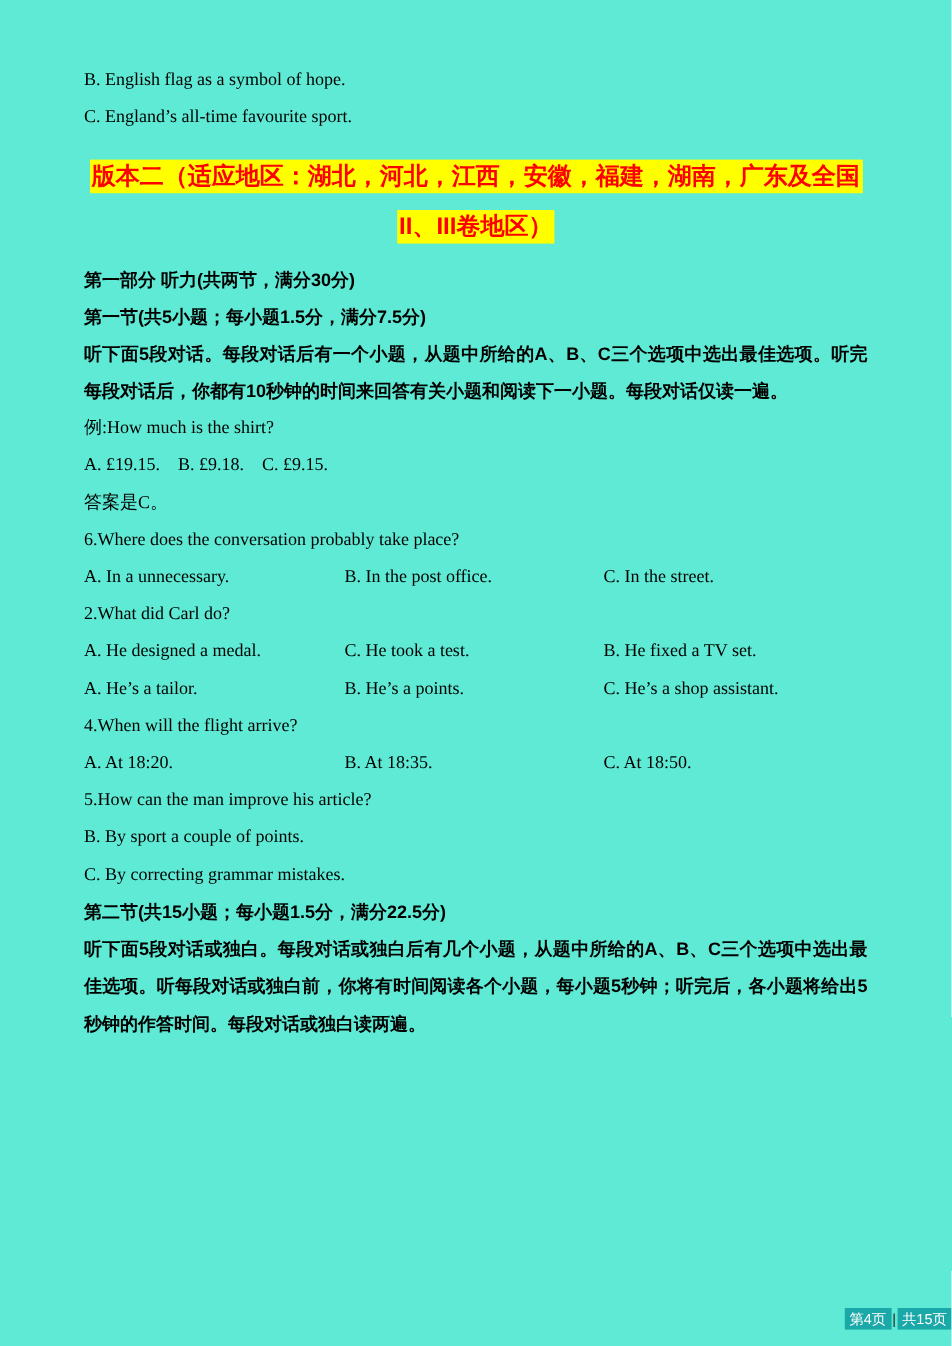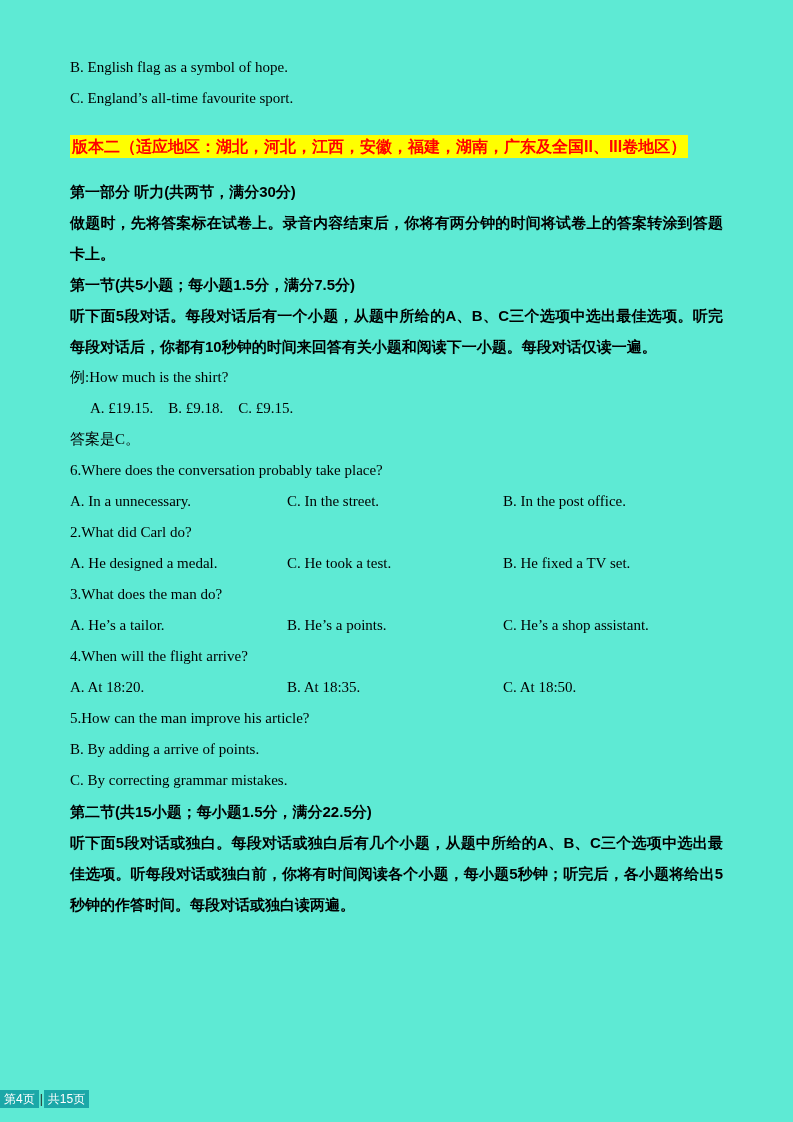--- a/index.html
+++ b/index.html
@@ -27,49 +27,48 @@
   .en {
     font-family: "Liberation Serif", "DejaVu Serif", serif;
   }
   .cn-bold {
     font-family: "Liberation Sans", "DejaVu Sans", sans-serif;
     font-weight: 700;
     line-height: 31px;
     text-align: justify;
   }
   .banner {
-    text-align: left;
+    text-align: center;
     margin: 12px 0 8px 0;
     line-height: 42px;
-    font-size: 16px;
+    font-size: 20px;
     font-weight: 700;
     font-family: "Liberation Sans", "DejaVu Sans", sans-serif;
   }
   .banner .hl {
     background: #ffff00;
     color: #ff0000;
     padding: 3px 2px;
     box-decoration-break: clone;
     -webkit-box-decoration-break: clone;
   }
   .opt-row {
     display: grid;
     grid-template-columns: 217px 216px 1fr;
     line-height: 31px;
   }
   .prewrap {
     white-space: pre-wrap;
-    margin-left: 20px;
   }
   .footer {
     position: absolute;
     left: 0;
     right: 0;
     bottom: 14px;
-    text-align: left;
+    text-align: right;
     font-size: 12px;
     font-family: "Liberation Sans", "DejaVu Sans", sans-serif;
   }
   .footer .chip {
     display: inline-block;
     background: #1ba8a8;
     color: #ffffff;
     padding: 2px 4px;
     line-height: 14px;
   }
@@ -85,67 +84,65 @@
   <div class="content">
 
     <div class="line en">B. English flag as a symbol of hope.</div>
     <div class="line en">C. England’s all-time favourite sport.</div>
 
     <div class="banner">
       <span class="hl">版本二（适应地区：湖北，河北，江西，安徽，福建，湖南，广东及全国II、III卷地区）</span>
     </div>
 
     <div class="cn-bold">第一部分 听力(共两节，满分30分)</div>
-    <div class="cn-bold">做题时，先将答案标在试卷上。录音内容结束后，你将有两分钟的时间将试卷上的答案转涂到答题卡上。</div>
     <div class="cn-bold">第一节(共5小题；每小题1.5分，满分7.5分)</div>
     <div class="cn-bold">听下面5段对话。每段对话后有一个小题，从题中所给的A、B、C三个选项中选出最佳选项。听完每段对话后，你都有10秒钟的时间来回答有关小题和阅读下一小题。每段对话仅读一遍。</div>
 
     <div class="line en">例:How much is the shirt?</div>
     <div class="line en prewrap">A. £19.15.    B. £9.18.    C. £9.15.</div>
     <div class="line">答案是C。</div>
 
     <div>
       <div class="line en">6.Where does the conversation probably take place?</div>
       <div class="opt-row en">
         <span>A. In a unnecessary.</span>
+        <span>B. In the post office.</span>
         <span>C. In the street.</span>
-        <span>B. In the post office.</span>
       </div>
     </div>
 
     <div>
       <div class="line en">2.What did Carl do?</div>
       <div class="opt-row en">
         <span>A. He designed a medal.</span>
         <span>C. He took a test.</span>
         <span>B. He fixed a TV set.</span>
       </div>
     </div>
 
     <div>
-      <div class="line en">3.What does the man do?</div>
       <div class="opt-row en">
         <span>A. He’s a tailor.</span>
         <span>B. He’s a points.</span>
         <span>C. He’s a shop assistant.</span>
       </div>
     </div>
 
     <div>
       <div class="line en">4.When will the flight arrive?</div>
       <div class="opt-row en">
         <span>A. At 18:20.</span>
         <span>B. At 18:35.</span>
         <span>C. At 18:50.</span>
       </div>
     </div>
 
     <div>
       <div class="line en">5.How can the man improve his article?</div>
-      <div class="line en">B. By adding a arrive of points.</div>
+      <div class="line en">B. By sport a couple of points.</div>
       <div class="line en">C. By correcting grammar mistakes.</div>
     </div>
 
     <div class="cn-bold">第二节(共15小题；每小题1.5分，满分22.5分)</div>
     <div class="cn-bold">听下面5段对话或独白。每段对话或独白后有几个小题，从题中所给的A、B、C三个选项中选出最佳选项。听每段对话或独白前，你将有时间阅读各个小题，每小题5秒钟；听完后，各小题将给出5秒钟的作答时间。每段对话或独白读两遍。</div>
 
   </div>
 
   <div class="footer">
     <span class="chip">第4页</span><span class="sep">|</span><span class="chip">共15页</span>

